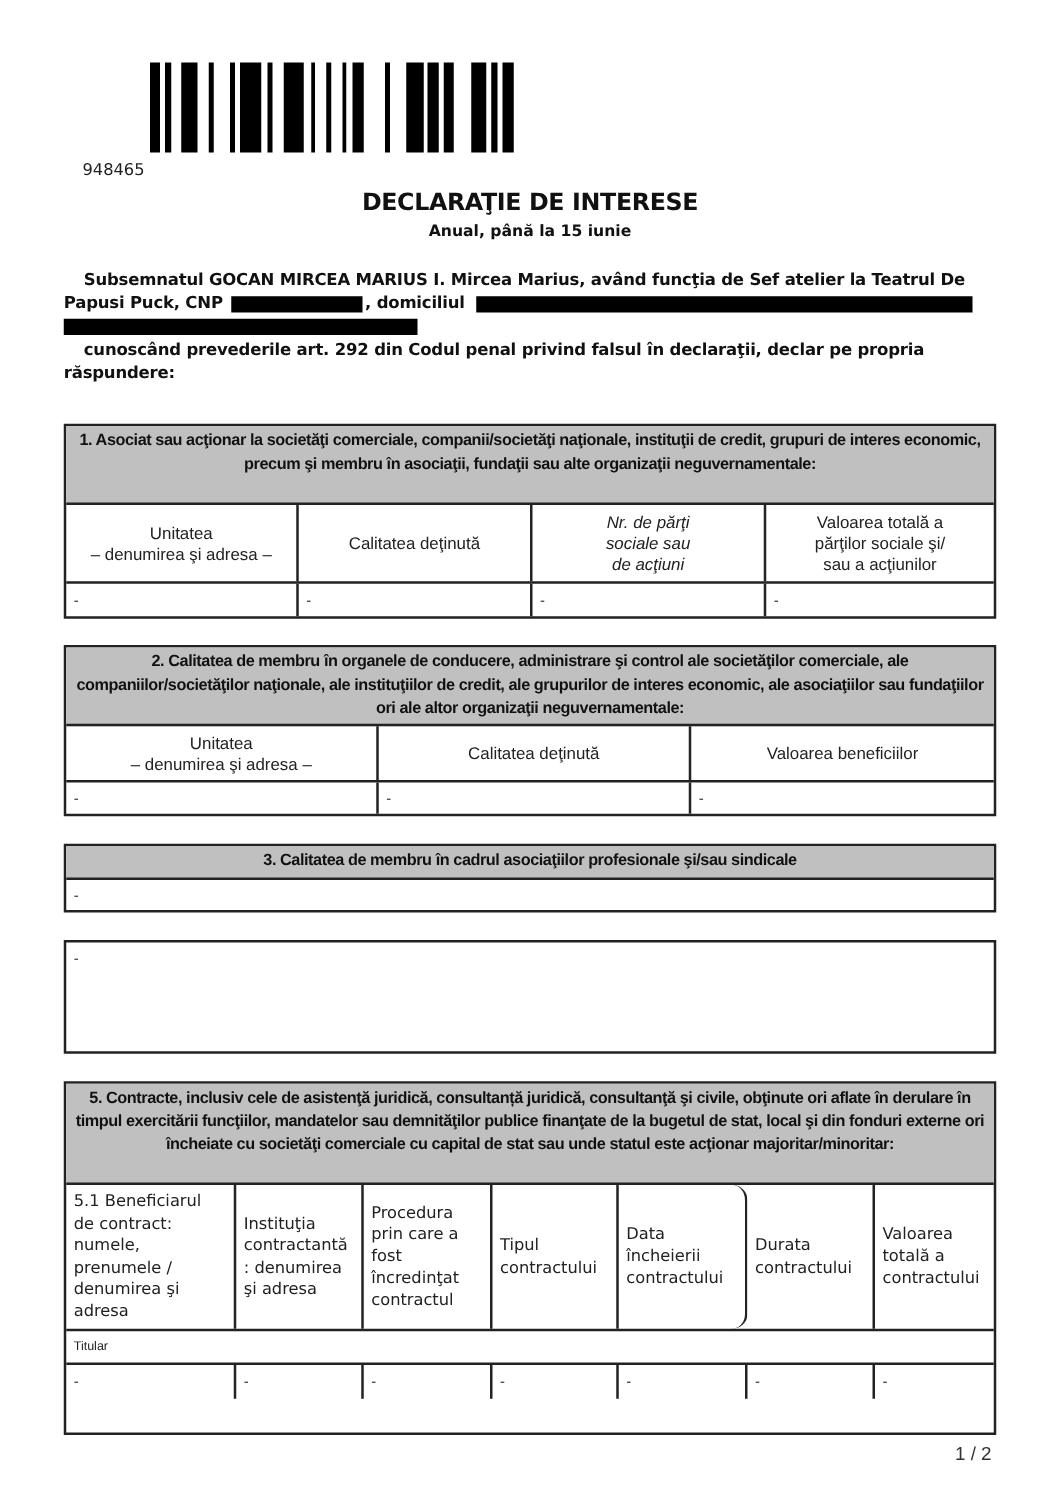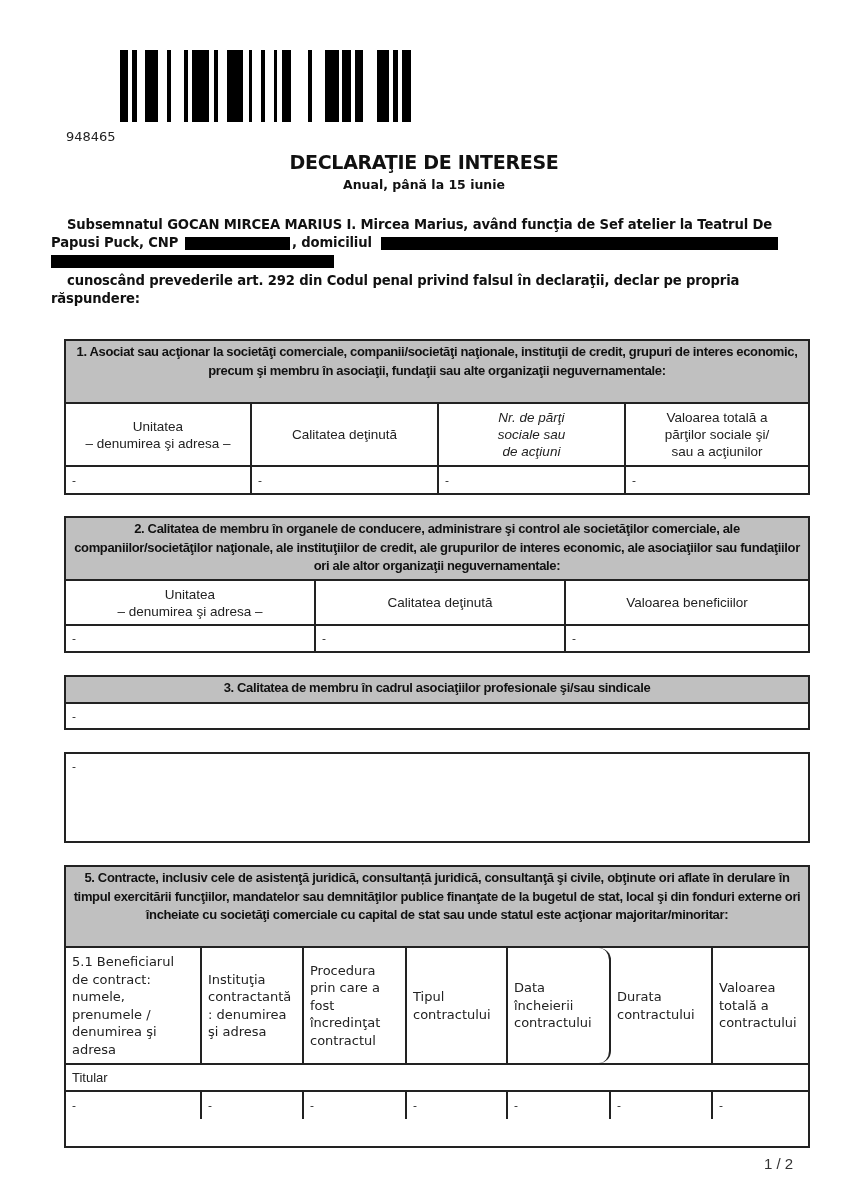--- a/index.html
+++ b/index.html
@@ -9,29 +9,29 @@
   .barcode { position: absolute; left: 120px; top: 50px; width: 292px; height: 72px; }
   .barcode .bar { position: absolute; top: 0; height: 72px; background: #000; }
   .barcode-num { position: absolute; left: 66px; top: 129px; font-size: 13px; color: #222; }
 
   .title { position: absolute; left: 0; width: 848px; top: 151px; text-align: center; font-size: 19px; font-weight: bold; letter-spacing: -0.3px; }
   .subtitle { position: absolute; left: 0; width: 848px; top: 177px; text-align: center; font-size: 12.5px; font-weight: bold; }
 
   .intro { position: absolute; left: 51px; width: 740px; font-size: 13.2px; font-weight: bold; line-height: 18px; letter-spacing: -0.15px; }
   .redact { position: absolute; background: #000; }
 
-  .sec { position: absolute; left: 64px; width: 746px; border: 2px solid #222; background: #fff; }
+  .sec { position: absolute; left: 51px; width: 746px; border: 2px solid #222; background: #fff; }
   .sec-head { background: #c0c0c0; border-bottom: 2px solid #222; text-align: center; font-weight: bold; font-size: 13px; line-height: 18.5px; padding: 2px 6px; letter-spacing: -0.35px; font-family: "Liberation Sans", sans-serif; }
   .row { display: flex; border-bottom: 2px solid #222; }
   .row:last-child { border-bottom: none; }
   .cell { border-right: 2px solid #222; font-size: 13px; color: #222; display: flex; align-items: center; }
   .cell:last-child { border-right: none; }
   .cell.hdr { justify-content: center; text-align: center; line-height: 17px; font-family: "Liberation Sans", sans-serif; font-size: 13.5px; }
   .cell.val { padding-left: 6px; font-size: 11px; }
-  .cell.full { flex: 1; padding-left: 6px; font-size: 13px; font-family: "Liberation Sans", sans-serif; }
+  .cell.full { flex: 1; padding-left: 6px; font-size: 10px; font-family: "Liberation Sans", sans-serif; }
   .cell.hdr5 { align-items: center; padding: 4px 6px; line-height: 17.5px; font-size: 13px; text-align: left; justify-content: flex-start; }
 
   .page-num { position: absolute; left: 764px; top: 1155px; font-size: 15px; color: #333; font-family: "Liberation Sans", sans-serif; }
 </style>
 </head>
 <body>
 
 <div class="barcode">
   <div class="bar" style="left:0px;width:8px"></div>
   <div class="bar" style="left:12px;width:5px"></div>

